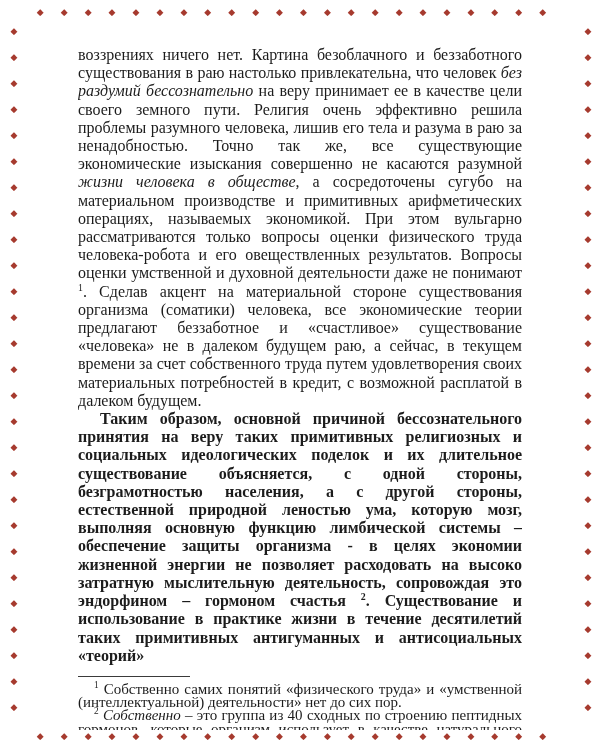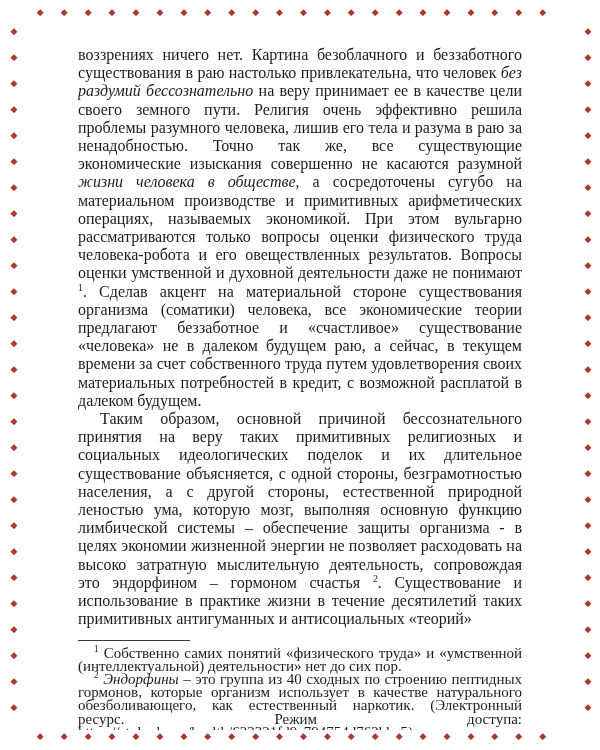--- a/index.html
+++ b/index.html
@@ -43,21 +43,21 @@
     overflow: hidden;
   }
   p.para {
     margin: 0;
     font-size: 16px;
     line-height: 18.2px;
     text-align: justify;
     hyphens: auto;
     -webkit-hyphens: auto;
   }
-  p.para.indent { text-indent: 22px; }
+  p.para.indent { text-indent: 22px; font-weight: bold; }
   sup { font-size: 0.62em; line-height: 0; vertical-align: super; }
   .footnote-sep {
     width: 112px;
     border-top: 1px solid #3a3a3a;
     margin: 11px 0 6px 0;
   }
   p.footnote {
     margin: 0;
     font-size: 15px;
     line-height: 13.2px;
@@ -86,19 +86,19 @@
   <div class="content">
 
     <p class="para"><span>воззрениях ничего нет. Картина безоблачного и беззаботного существования в раю настолько привлекательна, что человек </span><span style="font-style: italic;">без раздумий бессознательно</span><span> на веру принимает ее в качестве цели своего земного пути. Религия очень эффективно решила проблемы разумного человека, лишив его тела и разума в раю за ненадобностью. Точно так же, все существующие экономические изыскания совершенно не касаются разумной </span><span style="font-style: italic;">жизни человека в обществе</span><span>, а сосредоточены сугубо на материальном производстве и примитивных арифметических операциях, называемых экономикой. При этом вульгарно рассматриваются только вопросы оценки физического труда человека-робота и его овеществленных результатов. Вопросы оценки умственной и духовной деятельности даже не понимают </span><sup>1</sup><span>. Сделав акцент на материальной стороне существования организма (соматики) человека, все экономические теории предлагают беззаботное и «счастливое» существование «человека» не в далеком будущем раю, а сейчас, в текущем времени за счет собственного труда путем удовлетворения своих материальных потребностей в кредит, с возможной расплатой в далеком будущем.</span></p>
 
     <p class="para indent"><span>Таким образом, основной причиной бессознательного принятия на веру таких примитивных религиозных и социальных идеологических поделок и их длительное существование объясняется, с одной стороны, безграмотностью населения, а с другой стороны, естественной природной леностью ума, которую мозг, выполняя основную функцию лимбической системы – обеспечение защиты организма - в целях экономии жизненной энергии не позволяет расходовать на высоко затратную мыслительную деятельность, сопровождая это эндорфином – гормоном счастья </span><sup>2</sup><span>. Существование и использование в практике жизни в течение десятилетий таких примитивных антигуманных и антисоциальных «теорий»</span></p>
 
     <div class="footnote-sep"></div>
 
     <p class="footnote"><sup>1</sup><span> Собственно самих понятий «физического труда» и «умственной (интеллектуальной) деятельности» нет до сих пор.</span></p>
 
-    <p class="footnote"><sup>2</sup><span> </span><span style="font-style: italic;">Эндорфины</span><span> – это группа из 40 сходных по строению пептидных гормонов, которые организм использует в качестве натурального обезболивающего, как естественный наркотик. (Электронный ресурс. Режим доступа: https://style.rbc.ru/health/623321fd9a794754d762bbc5).</span></p>
+    <p class="footnote"><sup>2</sup><span> </span><span style="font-style: italic;">Собственно</span><span> – это группа из 40 сходных по строению пептидных гормонов, которые организм использует в качестве натурального обезболивающего, как естественный наркотик. (Электронный ресурс. Режим доступа: https://style.rbc.ru/health/623321fd9a794754d762bbc5).</span></p>
 
     <div class="page-number">8</div>
 
   </div>
 
 </div>
 
 </body></html>

